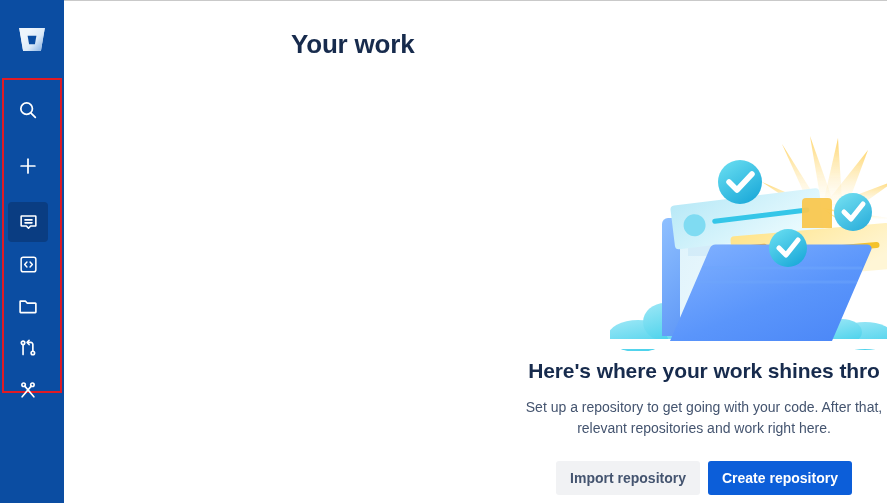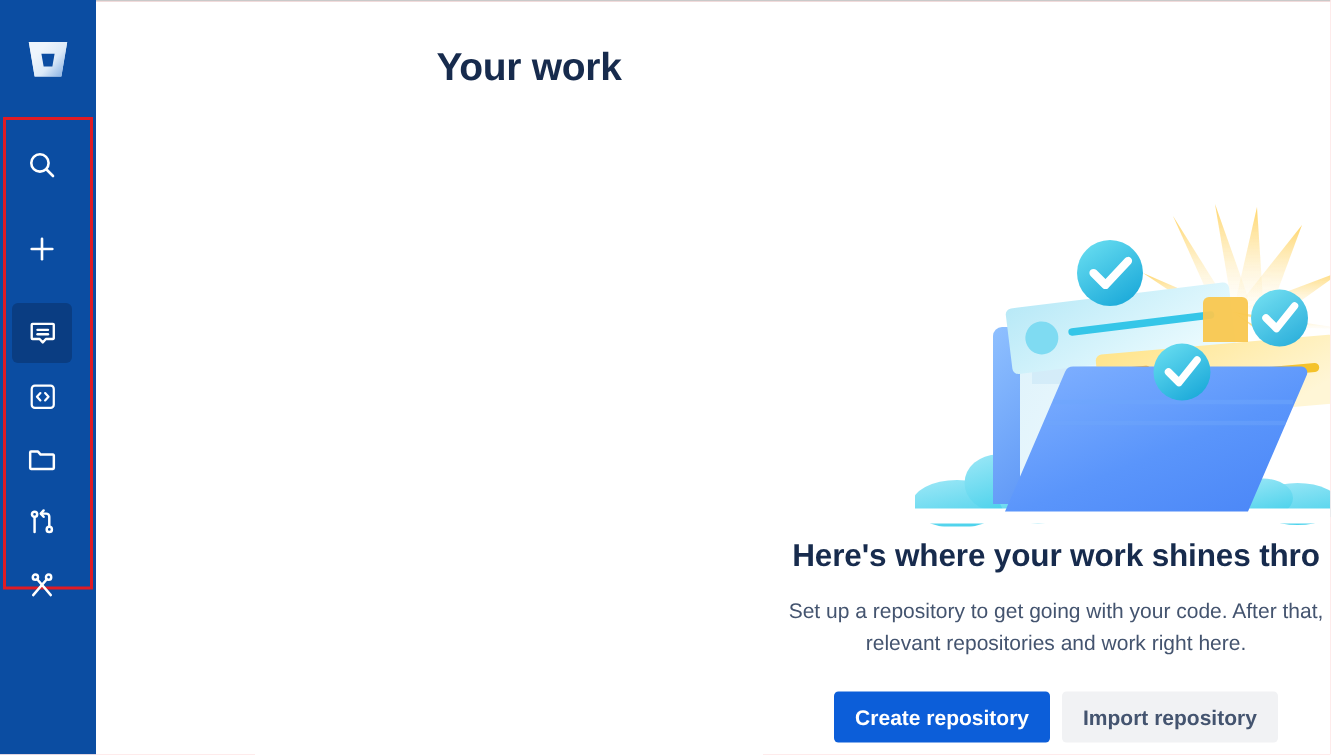--- a/index.html
+++ b/index.html
@@ -2,21 +2,21 @@
 <html><head>
 <meta charset="utf-8">
 <style>
   html,body{margin:0;padding:0;}
   body{
     width:887px;height:503px;overflow:hidden;
     background:#ffffff;
     font-family:"Liberation Sans", sans-serif;
     -webkit-font-smoothing:antialiased;
   }
-  #app{position:relative;width:887px;height:503px;overflow:hidden;background:#fca5a5;}
+  #app{position:relative;width:887px;height:503px;overflow:hidden;background:#0c4a6e;}
 
   
   .top-rule{position:absolute;left:64px;top:0;width:823px;height:1px;background:#c9c9c9;}
 
   
   .sidebar{
     position:absolute;left:0;top:0;width:64px;height:503px;
     background:#0b4da2;
   }
   .logo{
@@ -301,19 +301,19 @@
       </div>
 
       <div class="empty-heading">Here's where your work shines thro</div>
 
       <div class="empty-body">
         <span class="ln">Set up a repository to get going with your code. After that,</span>
         <span class="ln">relevant repositories and work right here.</span>
       </div>
 
       <div class="btn-row">
+        <button class="btn btn-subtle">Import repository</button>
         <button class="btn btn-primary">Create repository</button>
-        <button class="btn btn-subtle">Import repository</button>
       </div>
 
     </div>
   </div>
 </div>
 
 </body></html>

